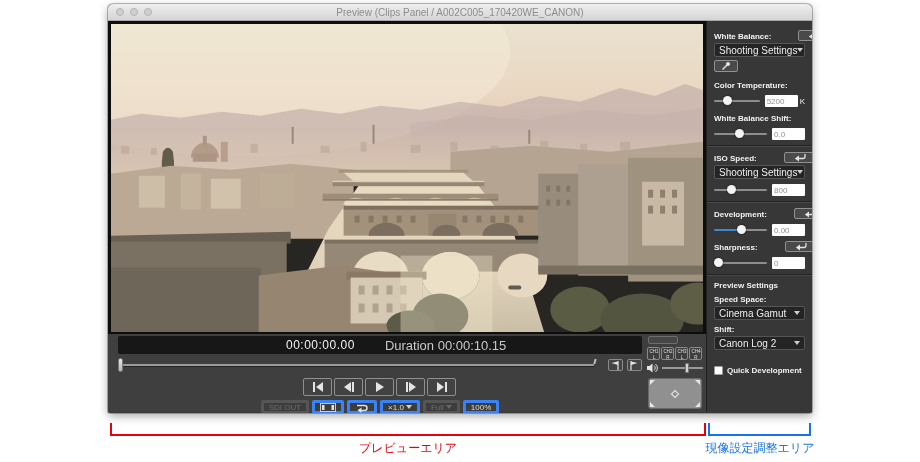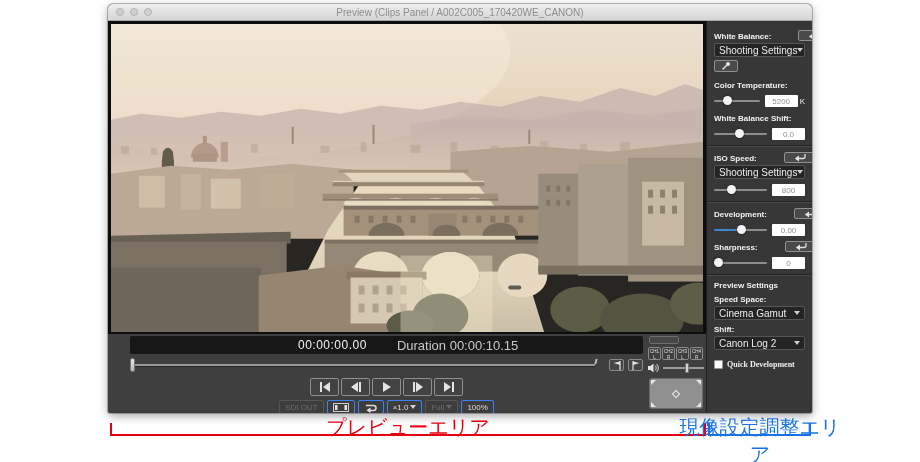--- a/index.html
+++ b/index.html
@@ -27,21 +27,21 @@
   .win-title { flex: 1; text-align: center; font-size: 10px; color: #8d8d8d; }
 
   .content { display: flex; height: 391px; background: #3a3a3a; }
 
   
   .preview-col { width: 598px; display: flex; flex-direction: column; background: #3f3f3f; }
   .video-area { height: 314px; background: #0d0d0d; padding: 3px 3px 2px 3px; }
   .video { width: 100%; height: 100%; position: relative; overflow: hidden; }
   .video svg { display: block; width: 100%; height: 100%; }
 
-  .bottom-area { flex: 1; display: flex; padding: 2px 2px 0 22px; }
+  .bottom-area { flex: 1; display: flex; padding: 2px 2px 0 10px; }
   .left-part { width: 532px; display: flex; flex-direction: column; }
 
   .timecode-bar {
     height: 18px; background: #171717; border-radius: 2px;
     display: flex; align-items: center; padding-left: 168px;
   }
   .tc { color: #f2f2f2; font-size: 12px; letter-spacing: .5px; }
   .dur { color: #c9c9c9; font-size: 13px; margin-left: 30px; }
 
   .timeline-row { height: 14px; margin-top: 4px; display: flex; align-items: center; }
@@ -58,21 +58,21 @@
   .transport-row { margin-top: 6px; display: flex; justify-content: center; gap: 2px; }
   .t-btn {
     width: 29px; height: 18px; background: #424242;
     border: 1px solid #8f8f8f; border-radius: 2px;
     display: flex; align-items: center; justify-content: center;
   }
 
   .options-row { margin-top: 4px; display: flex; justify-content: center; gap: 3px; }
   .o-btn {
     height: 14px; padding: 0 5px; background: #3d3d3d;
-    border: 1px solid #3b82f6; border-radius: 2px;
+    border: 3px solid #3b82f6; border-radius: 2px;
     display: flex; align-items: center; justify-content: center;
     font-size: 8px; color: #dedede; gap: 2px;
   }
   .o-btn.dim { color: #6e6e6e; border-color: #555; }
   .dd-tri { width: 0; height: 0; border-left: 3px solid transparent; border-right: 3px solid transparent; border-top: 4px solid #cfcfcf; }
   .o-btn.dim .dd-tri { border-top-color: #666; }
 
   
   .right-part { width: 59px; margin-left: 4px; display: flex; flex-direction: column; align-items: center; }
   .mini-top-btn { width: 30px; height: 8px; background: #474747; border: 1px solid #6e6e6e; border-radius: 2px; align-self: flex-start; margin-left: 2px; }
@@ -113,34 +113,34 @@
     width: 24px; height: 12px; margin-top: 3px; background: #4a4a4a;
     border: 1px solid #909090; border-radius: 2px;
     display: flex; align-items: center; justify-content: center;
   }
   .slider-row { display: flex; align-items: center; margin-top: 5px; margin-bottom: 3px; height: 12px; }
   .s-track { flex: 1; height: 2px; background: #8d8d8d; position: relative; margin-right: 5px; border-radius: 1px; }
   .s-track.blue { background: linear-gradient(to right, #3f87cf 0 50%, #8d8d8d 50%); }
   .s-thumb { position: absolute; top: -4px; width: 9px; height: 9px; margin-left: -4px; background: #f4f4f4; border-radius: 50%; box-shadow: 0 0 2px rgba(0,0,0,.8); }
   .val-input {
     width: 33px; height: 12px; background: #fff; border: none; border-radius: 1px;
-    font-size: 8px; color: #8f8f8f; text-align: center; padding: 0 2px; flex: none;
+    font-size: 8px; color: #8f8f8f; text-align: left; padding: 0 2px; flex: none;
     font-family: "Liberation Sans", sans-serif;
   }
   .unit { font-size: 8px; margin-left: 2px; color: #ececec; }
   .divider { height: 2px; margin: 5px -7px 3px -7px; border-top: 1px solid #252525; border-bottom: 1px solid #484848; }
-  .checkbox-row { display: flex; align-items: flex-end; gap: 4px; margin-top: 10px; font-family: Liberation Serif, serif; }
+  .checkbox-row { display: flex; align-items: flex-end; gap: 4px; margin-top: 16px; }
   .checkbox { width: 9px; height: 9px; background: #fdfdfd; border: 1px solid #9a9a9a; border-radius: 1px; flex: none; }
   .cb-label { font-size: 8px; font-weight: bold; }
 
   
   .bracket { position: absolute; top: 423px; height: 13px; border-left: 2px solid; border-right: 2px solid; border-bottom: 2px solid; }
   .bracket.red { left: 110px; width: 596px; border-color: #e60012; }
   .bracket.blue { left: 708px; width: 103px; border-color: #1a73e4; }
-  .ann-label { position: absolute; top: 414px; font-size: 20px; text-align: center; }
+  .ann-label { position: absolute; top: 440px; font-size: 12px; text-align: center; }
   .ann-label.red { left: 110px; width: 596px; color: #e60012; }
   .ann-label.blue { left: 678px; width: 164px; color: #1a73e4; }
 
   svg .ic { fill: #e4e4e4; }
 </style>
 </head>
 <body>
 
 <div class="window">
   <div class="titlebar">

